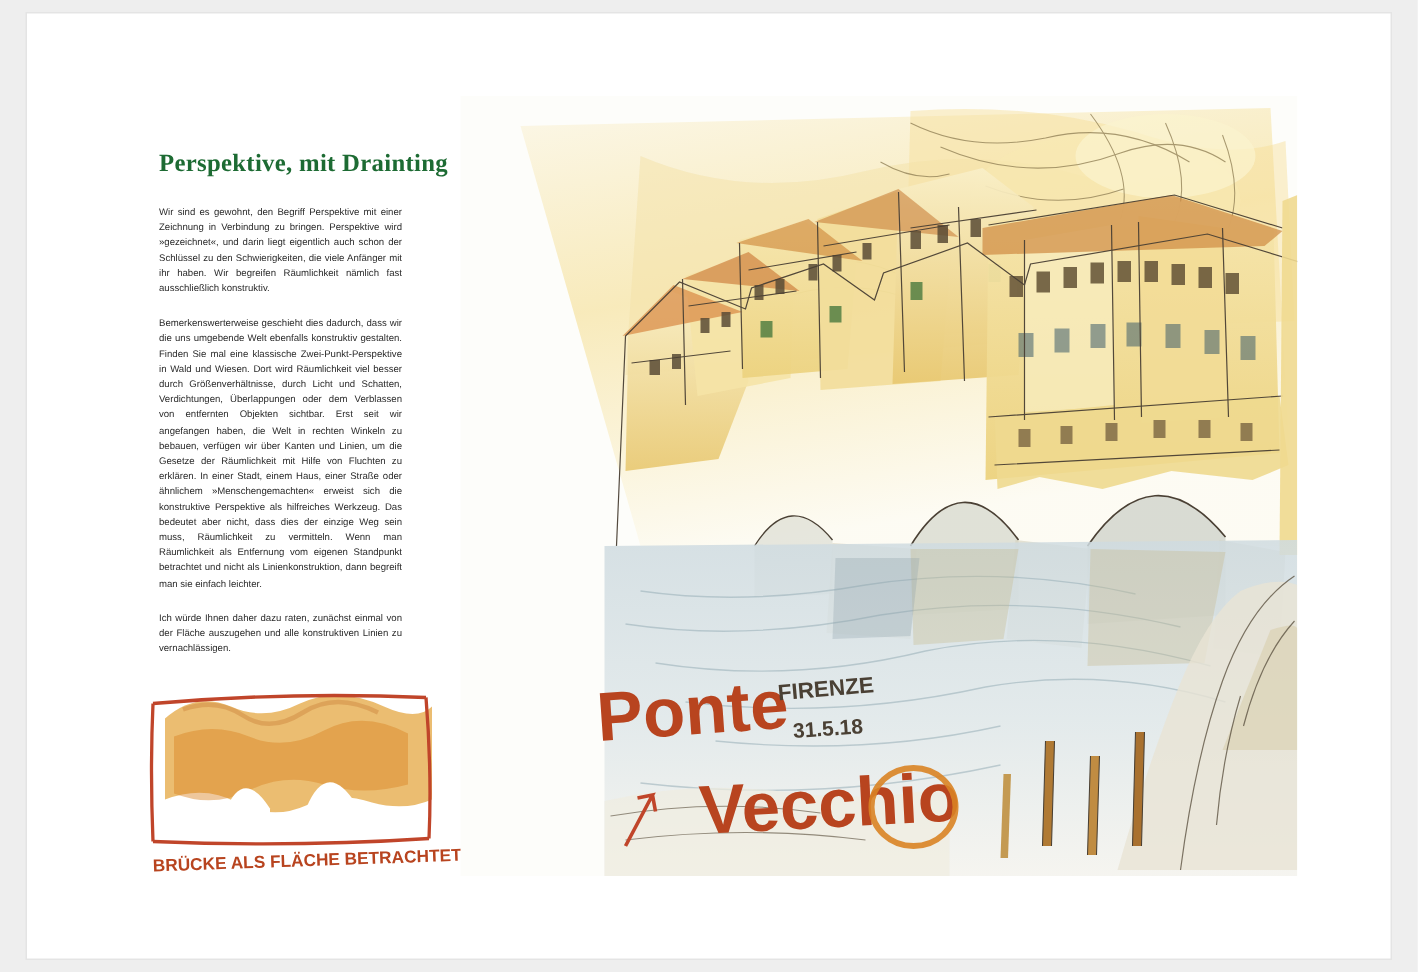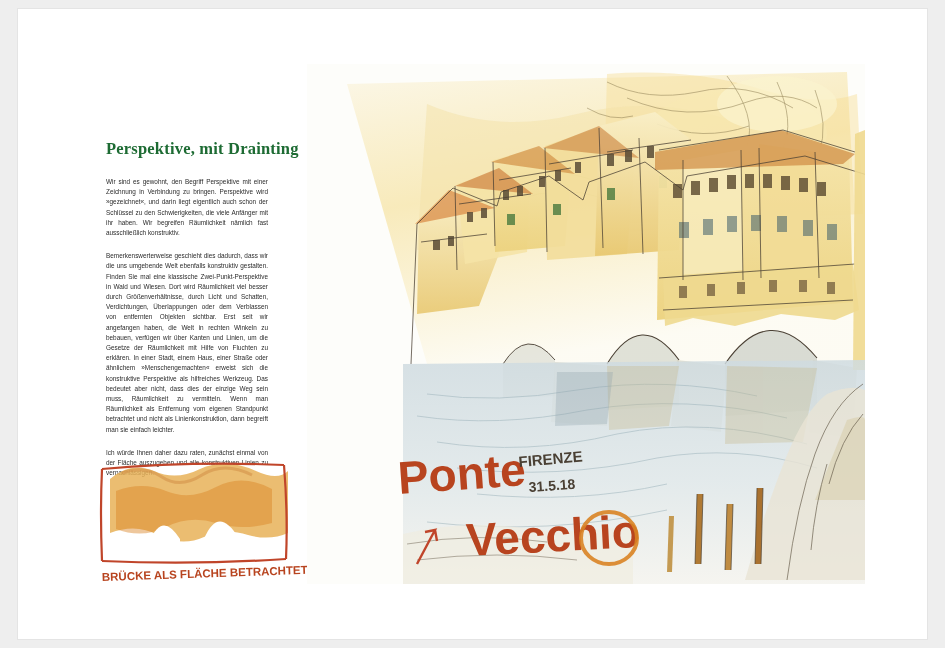--- a/index.html
+++ b/index.html
@@ -30,21 +30,20 @@
     height: 520px;
     background: #ffffff;
     overflow: hidden;
   }
   
   #text-col {
     position: absolute;
     left: 26px;
     top: 35px;
     width: 162px;
-    margin-top: 40px;
   }
   #headline {
     font-family: "Liberation Serif", serif;
     font-weight: bold;
     font-size: 16.5px;
     color: #1d6b33;
     letter-spacing: 0.2px;
     margin: 0 0 18px 0;
     white-space: nowrap;
   }

